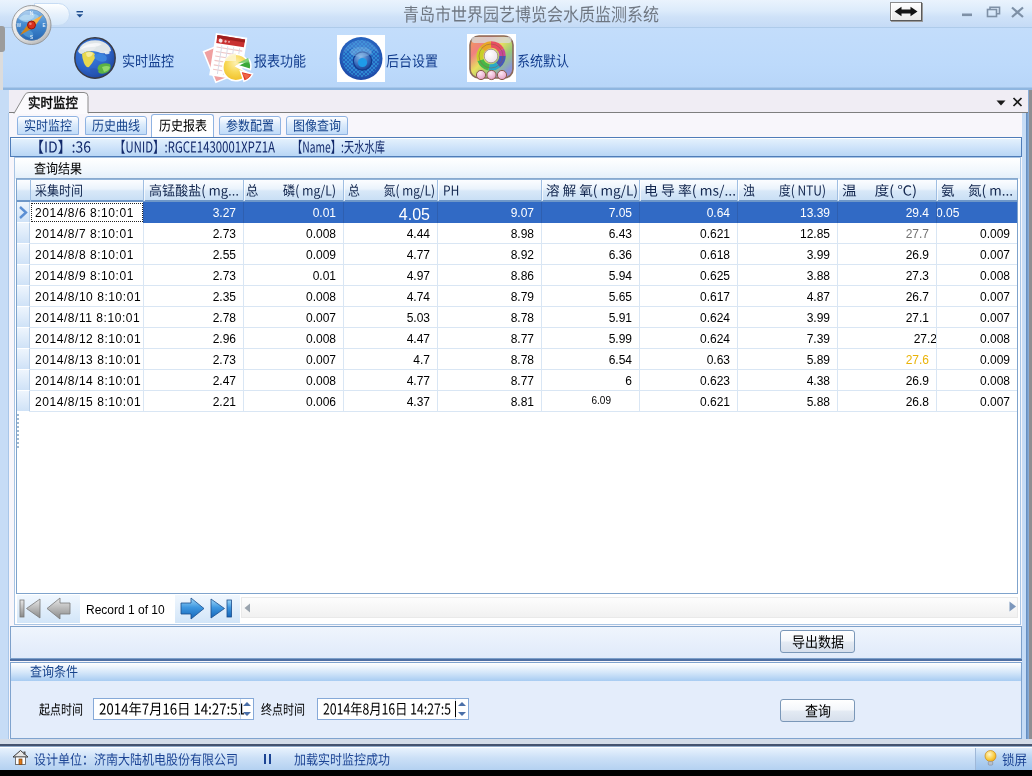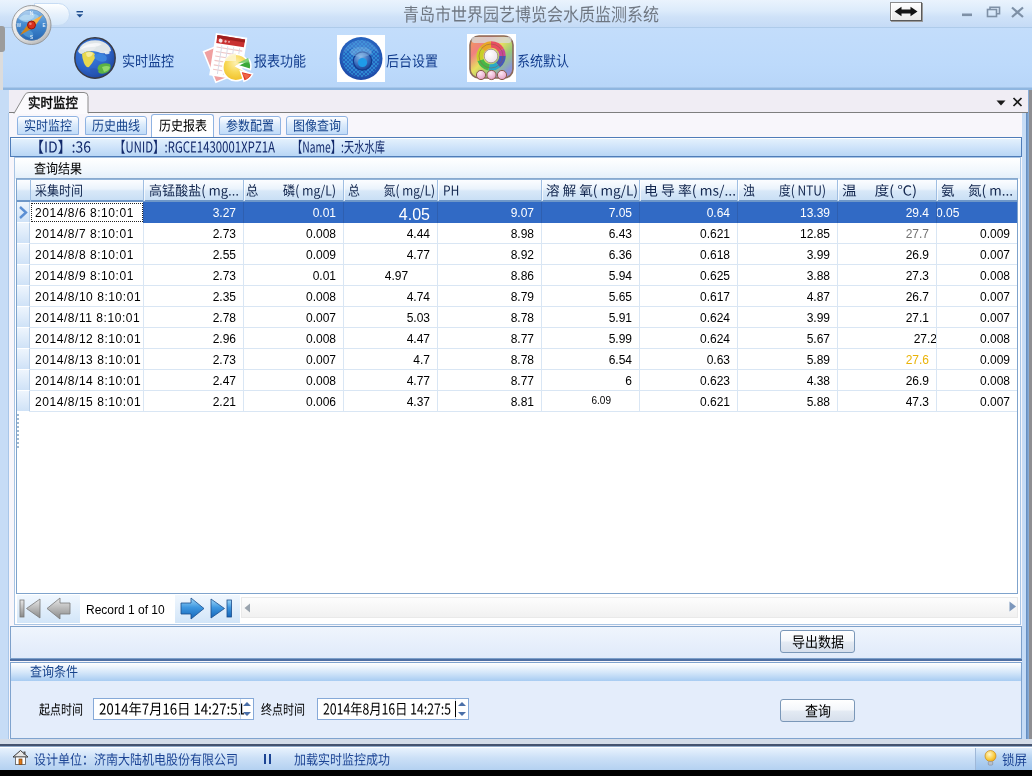--- a/index.html
+++ b/index.html
@@ -670,21 +670,21 @@
 <div style="position:absolute;left:541px;top:248px;width:91px;text-align:right;font-size:12px;color:#000;">6.36</div>
 <div style="position:absolute;left:639px;top:248px;width:91px;text-align:right;font-size:12px;color:#000;">0.618</div>
 <div style="position:absolute;left:737px;top:248px;width:93px;text-align:right;font-size:12px;color:#000;">3.99</div>
 <div style="position:absolute;left:837px;top:248px;width:92px;text-align:right;font-size:12px;color:#000;">26.9</div>
 <div style="position:absolute;left:936px;top:248px;width:74px;text-align:right;font-size:12px;color:#000;">0.007</div>
 <div style="left:16px;top:265px;width:14px;height:21px;background:linear-gradient(180deg,#eef5fd,#cfe2f7);border-right:1px solid #b9cfe8;border-bottom:1px solid #ffffff;"></div>
 <div style="left:30px;top:265px;width:987px;height:21px;background:#ffffff;border-bottom:1px solid #d9e6f4;"></div>
 <div style="position:absolute;left:35px;top:269px;font-size:12px;color:#000;letter-spacing:0.55px;">2014/8/9 8:10:01</div>
 <div style="position:absolute;left:143px;top:269px;width:93px;text-align:right;font-size:12px;color:#000;">2.73</div>
 <div style="position:absolute;left:243px;top:269px;width:93px;text-align:right;font-size:12px;color:#000;">0.01</div>
-<div style="position:absolute;left:343px;top:269px;width:87px;text-align:center;font-size:12px;color:#000;padding-left:20px;">4.97</div>
+<div style="position:absolute;left:343px;top:269px;width:87px;text-align:right;font-size:12px;color:#000;padding-left:20px;">4.97</div>
 <div style="position:absolute;left:437px;top:269px;width:97px;text-align:right;font-size:12px;color:#000;">8.86</div>
 <div style="position:absolute;left:541px;top:269px;width:91px;text-align:right;font-size:12px;color:#000;">5.94</div>
 <div style="position:absolute;left:639px;top:269px;width:91px;text-align:right;font-size:12px;color:#000;">0.625</div>
 <div style="position:absolute;left:737px;top:269px;width:93px;text-align:right;font-size:12px;color:#000;">3.88</div>
 <div style="position:absolute;left:837px;top:269px;width:92px;text-align:right;font-size:12px;color:#000;">27.3</div>
 <div style="position:absolute;left:936px;top:269px;width:74px;text-align:right;font-size:12px;color:#000;">0.008</div>
 <div style="left:16px;top:286px;width:14px;height:21px;background:linear-gradient(180deg,#eef5fd,#cfe2f7);border-right:1px solid #b9cfe8;border-bottom:1px solid #ffffff;"></div>
 <div style="left:30px;top:286px;width:987px;height:21px;background:#ffffff;border-bottom:1px solid #d9e6f4;"></div>
 <div style="position:absolute;left:35px;top:290px;font-size:12px;color:#000;letter-spacing:0.55px;">2014/8/10 8:10:01</div>
 <div style="position:absolute;left:143px;top:290px;width:93px;text-align:right;font-size:12px;color:#000;">2.35</div>
@@ -710,21 +710,21 @@
 <div style="position:absolute;left:936px;top:311px;width:74px;text-align:right;font-size:12px;color:#000;">0.007</div>
 <div style="left:16px;top:328px;width:14px;height:21px;background:linear-gradient(180deg,#eef5fd,#cfe2f7);border-right:1px solid #b9cfe8;border-bottom:1px solid #ffffff;"></div>
 <div style="left:30px;top:328px;width:987px;height:21px;background:#ffffff;border-bottom:1px solid #d9e6f4;"></div>
 <div style="position:absolute;left:35px;top:332px;font-size:12px;color:#000;letter-spacing:0.55px;">2014/8/12 8:10:01</div>
 <div style="position:absolute;left:143px;top:332px;width:93px;text-align:right;font-size:12px;color:#000;">2.96</div>
 <div style="position:absolute;left:243px;top:332px;width:93px;text-align:right;font-size:12px;color:#000;">0.008</div>
 <div style="position:absolute;left:343px;top:332px;width:87px;text-align:right;font-size:12px;color:#000;">4.47</div>
 <div style="position:absolute;left:437px;top:332px;width:97px;text-align:right;font-size:12px;color:#000;">8.77</div>
 <div style="position:absolute;left:541px;top:332px;width:91px;text-align:right;font-size:12px;color:#000;">5.99</div>
 <div style="position:absolute;left:639px;top:332px;width:91px;text-align:right;font-size:12px;color:#000;">0.624</div>
-<div style="position:absolute;left:737px;top:332px;width:93px;text-align:right;font-size:12px;color:#000;">5.67</div>
+<div style="position:absolute;left:737px;top:332px;width:93px;text-align:right;font-size:12px;color:#000;">7.39</div>
 <div style="position:absolute;left:837px;top:332px;width:92px;text-align:right;font-size:12px;color:#000;margin-left:8px;">27.2</div>
 <div style="position:absolute;left:936px;top:332px;width:74px;text-align:right;font-size:12px;color:#000;">0.008</div>
 <div style="left:16px;top:349px;width:14px;height:21px;background:linear-gradient(180deg,#eef5fd,#cfe2f7);border-right:1px solid #b9cfe8;border-bottom:1px solid #ffffff;"></div>
 <div style="left:30px;top:349px;width:987px;height:21px;background:#ffffff;border-bottom:1px solid #d9e6f4;"></div>
 <div style="position:absolute;left:35px;top:353px;font-size:12px;color:#000;letter-spacing:0.55px;">2014/8/13 8:10:01</div>
 <div style="position:absolute;left:143px;top:353px;width:93px;text-align:right;font-size:12px;color:#000;">2.73</div>
 <div style="position:absolute;left:243px;top:353px;width:93px;text-align:right;font-size:12px;color:#000;">0.007</div>
 <div style="position:absolute;left:343px;top:353px;width:87px;text-align:right;font-size:12px;color:#000;">4.7</div>
 <div style="position:absolute;left:437px;top:353px;width:97px;text-align:right;font-size:12px;color:#000;">8.78</div>
 <div style="position:absolute;left:541px;top:353px;width:91px;text-align:right;font-size:12px;color:#000;">6.54</div>
@@ -747,21 +747,21 @@
 <div style="left:16px;top:391px;width:14px;height:21px;background:linear-gradient(180deg,#eef5fd,#cfe2f7);border-right:1px solid #b9cfe8;border-bottom:1px solid #ffffff;"></div>
 <div style="left:30px;top:391px;width:987px;height:21px;background:#ffffff;border-bottom:1px solid #d9e6f4;"></div>
 <div style="position:absolute;left:35px;top:395px;font-size:12px;color:#000;letter-spacing:0.55px;">2014/8/15 8:10:01</div>
 <div style="position:absolute;left:143px;top:395px;width:93px;text-align:right;font-size:12px;color:#000;">2.21</div>
 <div style="position:absolute;left:243px;top:395px;width:93px;text-align:right;font-size:12px;color:#000;">0.006</div>
 <div style="position:absolute;left:343px;top:395px;width:87px;text-align:right;font-size:12px;color:#000;">4.37</div>
 <div style="position:absolute;left:437px;top:395px;width:97px;text-align:right;font-size:12px;color:#000;">8.81</div>
 <div style="position:absolute;left:520px;top:395px;width:91px;text-align:right;font-size:10px;color:#000;">6.09</div>
 <div style="position:absolute;left:639px;top:395px;width:91px;text-align:right;font-size:12px;color:#000;">0.621</div>
 <div style="position:absolute;left:737px;top:395px;width:93px;text-align:right;font-size:12px;color:#000;">5.88</div>
-<div style="position:absolute;left:837px;top:395px;width:92px;text-align:right;font-size:12px;color:#000;">47.3</div>
+<div style="position:absolute;left:837px;top:395px;width:92px;text-align:right;font-size:12px;color:#000;">26.8</div>
 <div style="position:absolute;left:936px;top:395px;width:74px;text-align:right;font-size:12px;color:#000;">0.007</div>
 <div style="left:143px;top:223px;width:1px;height:189px;background:#d9e6f4;"></div>
 <div style="left:143px;top:202px;width:1px;height:21px;background:#2e5fb0;"></div>
 <div style="left:243px;top:223px;width:1px;height:189px;background:#d9e6f4;"></div>
 <div style="left:243px;top:202px;width:1px;height:21px;background:#2e5fb0;"></div>
 <div style="left:343px;top:223px;width:1px;height:189px;background:#d9e6f4;"></div>
 <div style="left:343px;top:202px;width:1px;height:21px;background:#2e5fb0;"></div>
 <div style="left:437px;top:223px;width:1px;height:189px;background:#d9e6f4;"></div>
 <div style="left:437px;top:202px;width:1px;height:21px;background:#2e5fb0;"></div>
 <div style="left:541px;top:223px;width:1px;height:189px;background:#d9e6f4;"></div>

